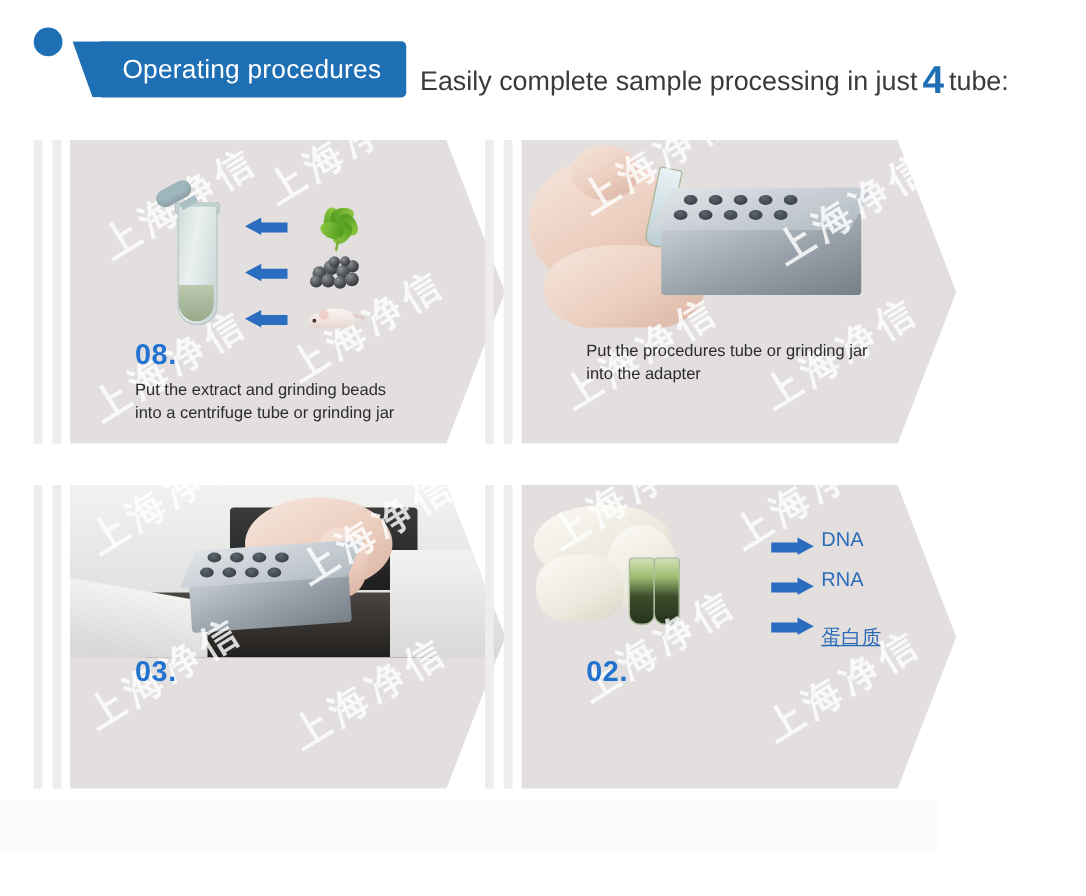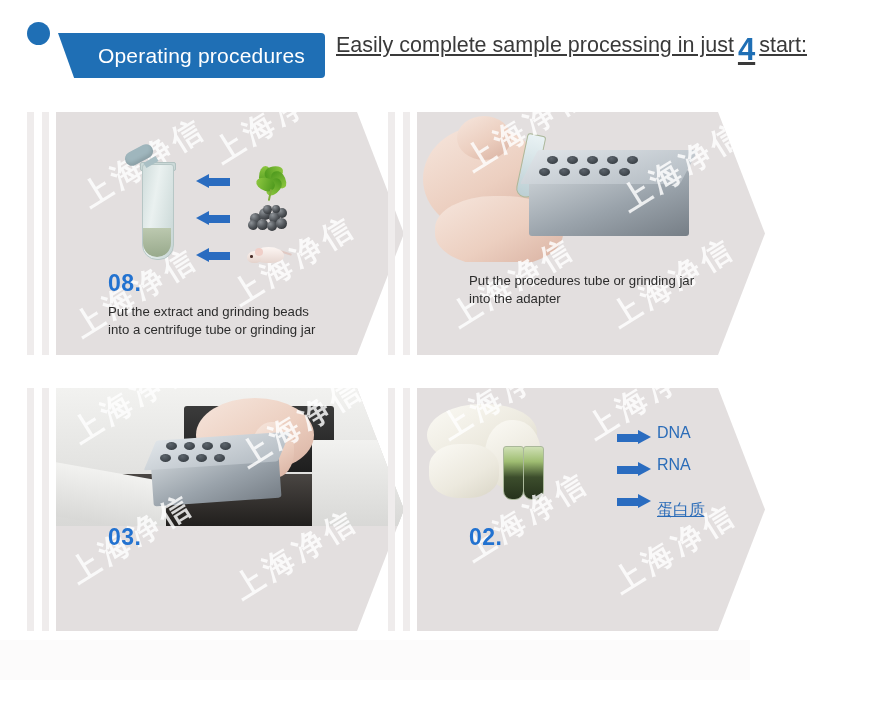--- a/index.html
+++ b/index.html
@@ -27,22 +27,22 @@
     background:#1f6fb5;
     clip-path:polygon(0 0,100% 0,100% 100%,62% 100%);
   }
   .hdr-banner-label{
     position:absolute;left:78px;top:33px;width:247px;height:45px;
     display:flex;align-items:center;justify-content:center;
     color:#ffffff;font-size:21px;letter-spacing:.2px;white-space:nowrap;
   }
   .hdr-sentence{
     position:absolute;left:336px;top:33px;height:45px;
-    display:flex;align-items:flex-start;
-    color:#3a3a3a;font-size:21.5px;white-space:nowrap;text-decoration:underline;
+    display:flex;align-items:flex-end;
+    color:#3a3a3a;font-size:21.5px;white-space:nowrap;
   }
   .hdr-sentence .accent{
     color:#1f6fb5;font-size:31px;font-weight:600;
     line-height:1;padding:0 4px;position:relative;top:1px;
   }
 
   
   .grid{position:absolute;left:0;top:104px;width:869px;height:540px;}
 
   .cell{position:absolute;width:400px;height:255px;}
@@ -233,21 +233,21 @@
 <body>
 
 <div class="header">
   <div class="hdr-dot"></div>
   <div class="hdr-tail"></div>
   <div class="hdr-banner"></div>
   <div class="hdr-banner-label">Operating procedures</div>
   <div class="hdr-sentence">
     <span>Easily complete sample processing in just</span>
     <span class="accent">4</span>
-    <span>start:</span>
+    <span>tube:</span>
   </div>
 </div>
 
 <div class="grid">
 
   <div class="cell c1">
     <div class="bar b1"></div>
     <div class="bar b2"></div>
     <div class="panel">
       <div class="wm" style="left:18px;top:30px;">上海净信</div>

